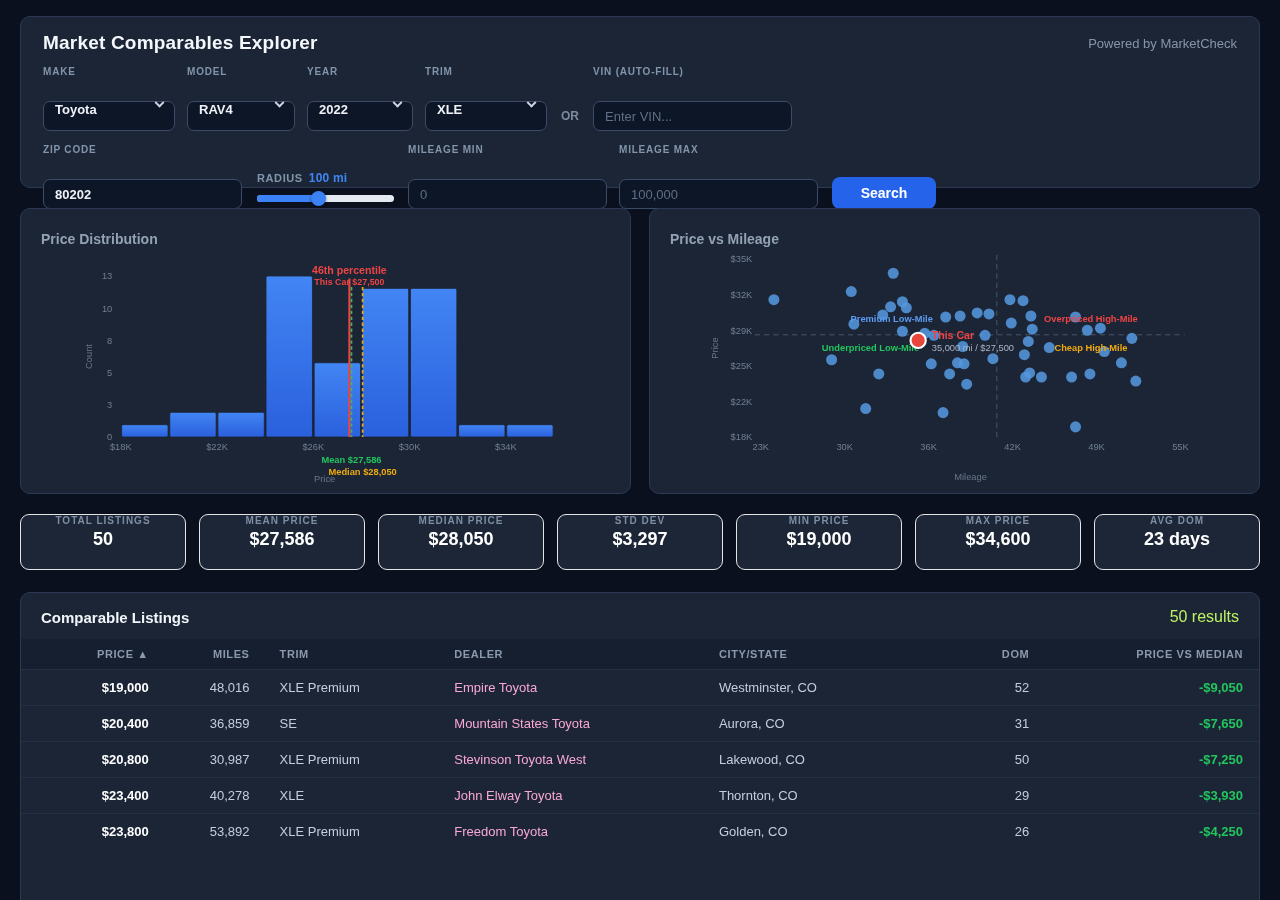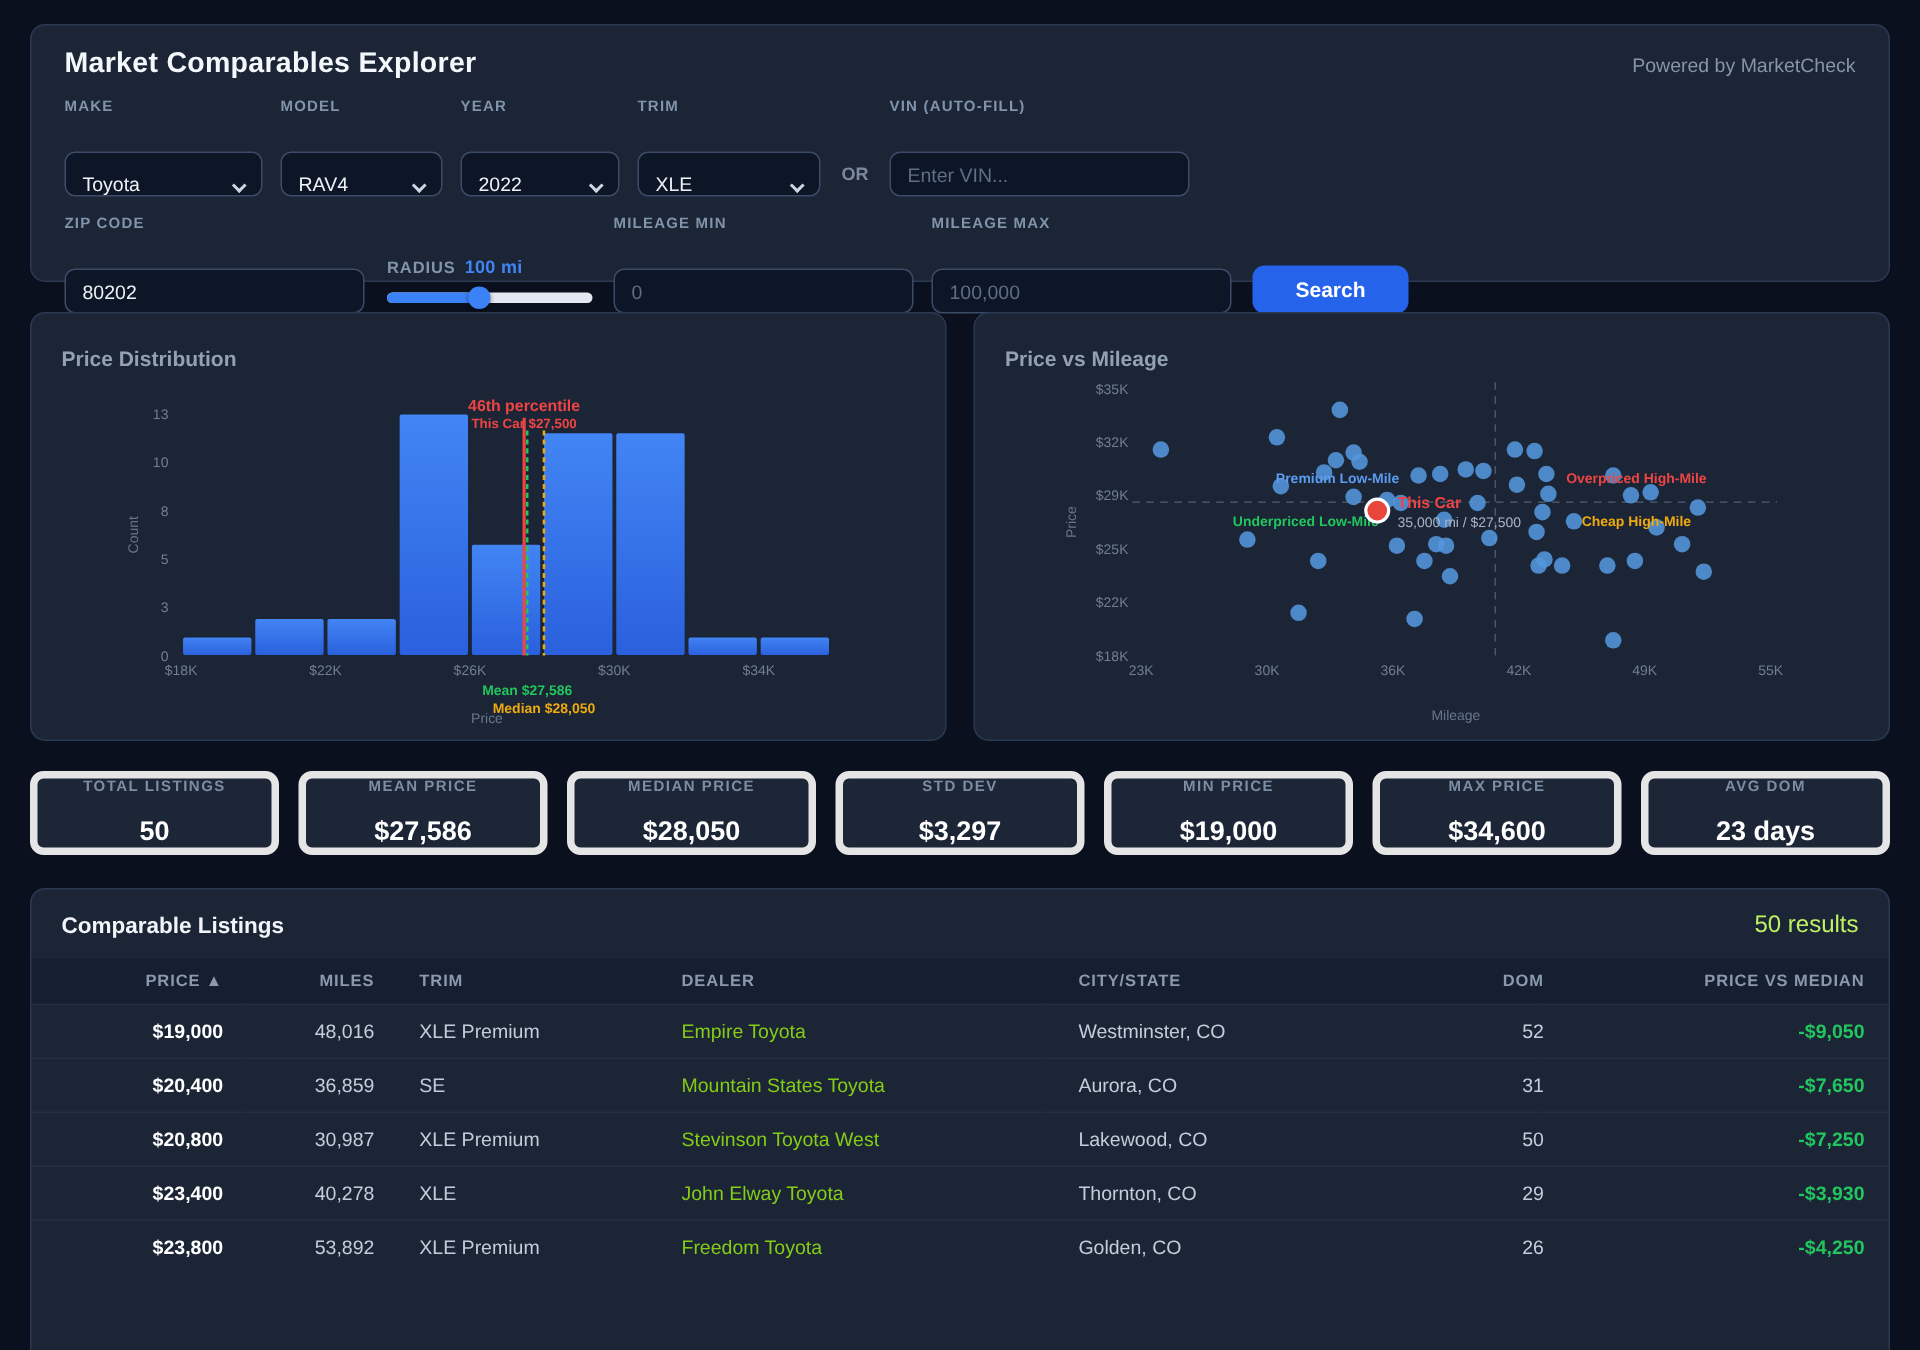--- a/index.html
+++ b/index.html
@@ -10,21 +10,21 @@
 
   
   .header-card { padding:15px 22px 20px; margin-bottom:20px; height:172px; }
   .header-top { display:flex; justify-content:space-between; align-items:flex-start; margin-bottom:12px; }
   .header-top h1 { font-size:19px; font-weight:700; color:#f4f7fb; letter-spacing:.2px; }
   .powered { font-size:13px; color:#8795a9; margin-top:4px; }
   .frow { display:flex; align-items:flex-end; gap:12px; }
   .frow + .frow { margin-top:13px; }
   .field label { display:block; font-size:10px; font-weight:700; color:#8294ab; letter-spacing:.8px; margin-bottom:6px; }
   .select, .tinput { height:30px; background:#0d1627; border:1px solid #3c4c68; border-radius:7px;
-      color:#eef2f7; font-size:13px; font-weight:400; display:flex; align-items:flex-end; padding:0 11px;margin-top:24px; }
+      color:#eef2f7; font-size:13px; font-weight:700; display:flex; align-items:flex-start; padding:0 11px;margin-top:24px; }
   input.tinput { display:block; width:100%; font-family:"Liberation Sans",sans-serif; }
   input.tinput::placeholder { color:#5f6f85; font-weight:400; }
   .chev { margin-left:auto; width:7px; height:7px; border-right:2px solid #cdd6e2; border-bottom:2px solid #cdd6e2; transform:rotate(45deg) translate(-2px,-2px); }
   .w-make{width:132px} .w-model{width:108px} .w-year{width:106px} .w-trim{width:122px}
   .w-vin{width:176px} .w-zip{width:88px} .w-mil{width:89px}
   .or { font-size:12px; font-weight:700; color:#7c8aa0; padding:0 2px 8px; }
   .slider-wrap { width:137px; padding-bottom:2px; }
   .slider-labels { font-size:11px; font-weight:700; color:#8294ab; letter-spacing:.6px; margin-bottom:10px; }
   .slider-labels .rv { color:#3f86f4; font-size:12px; margin-left:6px; letter-spacing:.2px; }
   .track { position:relative; height:7px; border-radius:4px; background:#e4e9f1; margin-bottom:5px; }
@@ -35,40 +35,40 @@
 
   
   .charts-row { display:flex; gap:18px; margin-bottom:20px; }
   .chart-card { width:611px; height:286px; position:relative; }
   .chart-title { position:absolute; left:20px; top:22px; font-size:14px; font-weight:700; color:#93a1b5; }
   svg.chart { position:absolute; inset:0; width:100%; height:100%; }
   svg text { font-family:"Liberation Sans",sans-serif; }
 
   
   .stats-row { display:flex; gap:13px; margin-bottom:22px; }
-  .stat { flex:1; height:56px; background:#1c2636; border:5px solid #e5e5e5; border-radius:9px;
-      display:flex; flex-direction:column; align-items:center; justify-content:space-between; gap:3px; }
+  .stat { flex:1; height:56px; background:#1c2636; border:1px solid #e5e5e5; border-radius:9px;
+      display:flex; flex-direction:column; align-items:center; justify-content:flex-start; gap:3px; }
   .stat .lab { font-size:10px; font-weight:700; color:#7d8da3; letter-spacing:1px; }
   .stat .val { font-size:18px; font-weight:700; color:#ffffff; }
 
   
   .table-card { height:320px; overflow:hidden; padding:0; }
   .table-head { display:flex; justify-content:space-between; align-items:center; padding:15px 20px 13px; }
   .table-head h2 { font-size:15px; font-weight:700; color:#f1f5f9; }
   .results { font-size:16px; color:#bef264; }
   table { width:100%; border-collapse:collapse; font-size:13px; }
   thead tr { background:#151f2f; }
   th { font-size:11px; font-weight:700; color:#8a99ae; letter-spacing:.6px; padding:9px 0; white-space:nowrap; }
   td { padding:10px 0; color:#c3cedc; border-top:1px solid #232f45; white-space:nowrap; }
   .c0{text-align:right;padding-right:12px} .c1{text-align:right;padding-right:6px}
   .c2{text-align:left;padding-left:24px} .c3{text-align:left;padding-left:24px}
   .c4{text-align:left;padding-left:24px} .c5{text-align:right}
   .c6{text-align:right;padding-right:16px}
   td.c0 { color:#ffffff; font-weight:700; }
-  td.c3 { color:#84cc16; }
+  td.c3 { color:#f9a8d4; }
   td.c6 { color:#22c55e; font-weight:700; }
 </style>
 </head>
 <body>
 
 <div class="page">
 
   <section class="card header-card">
     <div class="header-top">
       <h1>Market Comparables Explorer</h1>

